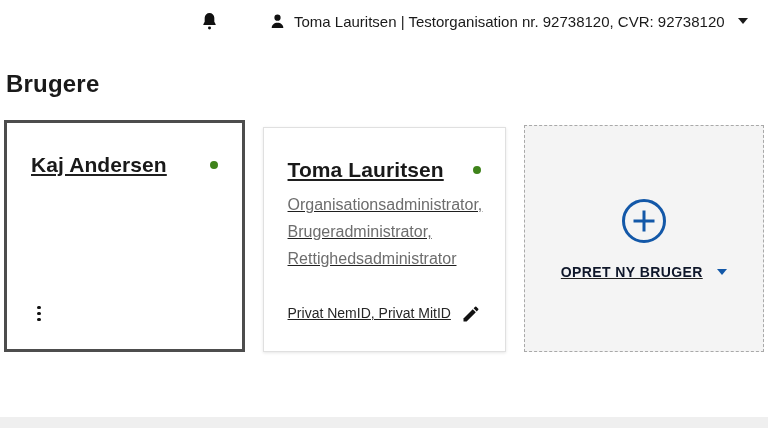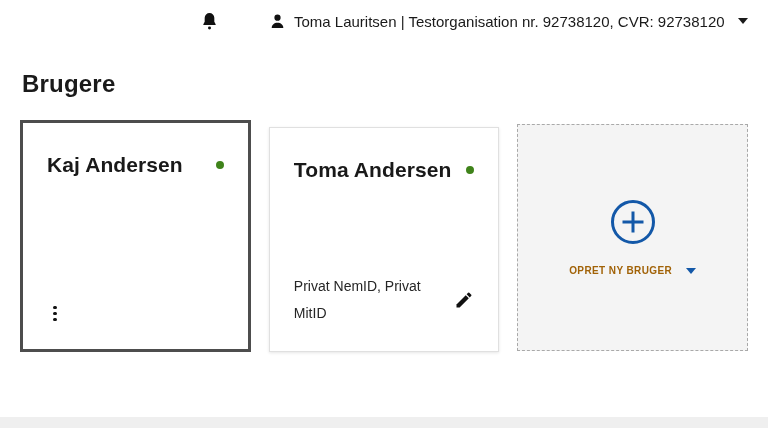--- a/index.html
+++ b/index.html
@@ -9,42 +9,42 @@
     background: #ffffff; color: #1f1f1f;
     font-family: "Liberation Sans", sans-serif;
   }
   
   .topbar { display: flex; align-items: center; padding: 8px 17px 0 201px; height: 34px; }
   .bell-btn { display: flex; align-items: center; cursor: pointer; }
   .account { display: flex; align-items: center; gap: 8px; margin-left: 51px; cursor: pointer; }
   .account-label { font-size: 15px; color: #1a1a1a; white-space: nowrap; }
   .caret { width: 0; height: 0; border-left: 5px solid transparent; border-right: 5px solid transparent; border-top: 6px solid #1a1a1a; margin-left: 5px; }
   
-  main { padding: 0 20px; }
+  main { padding: 0 4px; }
   .page-title { font-size: 24px; font-weight: 700; color: #1a1a1a; margin: 36px 0 0 2px; letter-spacing: 0.2px; }
   .page-subtitle { font-size: 15px; line-height: 25px; color: #333333; max-width: 420px; margin: 16px 0 0 2px; }
   
-  .cards { display: flex; gap: 18px; margin-top: 22px; align-items: center; }
+  .cards { display: flex; gap: 18px; margin-top: 22px; align-items: flex-end; text-decoration: underline; }
   .card { width: 243px; background: #ffffff; padding: 30px 24px 24px; display: flex; flex-direction: column; cursor: pointer; }
   .card.selected { height: 232px; border: 3px solid #4d4d4d; }
   .card.plain { height: 225px; margin-top: 7px; border: 1px solid #e0e0e0; box-shadow: 0 1px 3px rgba(0,0,0,0.10); }
   .card-head { display: flex; align-items: center; justify-content: space-between; gap: 8px; }
   .card-name { font-size: 21px; font-weight: 700; color: #191919; letter-spacing: 0.1px; }
   .status-ring { width: 8px; height: 8px; border: 4px solid #3f831a; border-radius: 50%; background: #ffffff; flex: 0 0 auto; }
   .card-roles { margin-top: 9px; font-size: 16px; line-height: 27px; color: #6d6d6d; }
   .card-bottom { margin-top: auto; display: flex; justify-content: space-between; align-items: center; gap: 8px; }
   .card-cred { font-size: 14px; line-height: 27px; color: #262626; max-width: 168px; }
   .kebab { display: flex; flex-direction: column; gap: 2.5px; padding: 4px 6px; cursor: pointer; }
   .kebab i { width: 3.5px; height: 3.5px; background: #111111; border-radius: 50%; }
   .icon-btn { display: flex; align-items: center; cursor: pointer; }
   
   .card.create { height: 227px; margin-top: 3px; border: 1px dashed #a9a9a9; background: #f4f4f4;
     align-items: center; justify-content: center; gap: 20px; padding: 24px; }
   .create-row { display: flex; align-items: center; gap: 9px; }
-  .create-label { color: #a16207; font-weight: 700; font-size: 10px; letter-spacing: 0.4px; white-space: nowrap; }
+  .create-label { color: #0f172a; font-weight: 700; font-size: 14px; letter-spacing: 0.4px; white-space: nowrap; }
   .caret.blue { border-top-color: #1358a8; }
   
   .bottom-strip { position: absolute; left: 0; right: 0; bottom: 0; height: 11px; background: #efefef; }
 </style>
 </head>
 <body>
 
 <header class="topbar">
   <span class="bell-btn">
     <span style="display:flex;">
@@ -80,23 +80,24 @@
         <span class="kebab">
             <i></i>
             <i></i>
             <i></i>
           </span>
       </div>
     </article>
 
     <article class="card plain">
       <div class="card-head">
-        <span class="card-name">Toma Andersen</span>
+        <span class="card-name">Toma Lauritsen</span>
         <span class="status-ring"></span>
       </div>
+      <div class="card-roles">Organisationsadministrator, Brugeradministrator, Rettighedsadministrator</div>
       <div class="card-bottom">
         <span class="card-cred">Privat NemID, Privat MitID</span>
         <span class="icon-btn">
           <svg width="20" height="20" viewBox="0 0 24 24" fill="#111111" aria-hidden="true">
             <path d="M3 17.25V21h3.75L17.81 9.94l-3.75-3.75L3 17.25z"></path>
             <path d="M20.71 7.04a1 1 0 0 0 0-1.41l-2.34-2.34a1 1 0 0 0-1.41 0l-1.83 1.83 3.75 3.75 1.83-1.83z"></path>
           </svg>
         </span>
       </div>
     </article>

